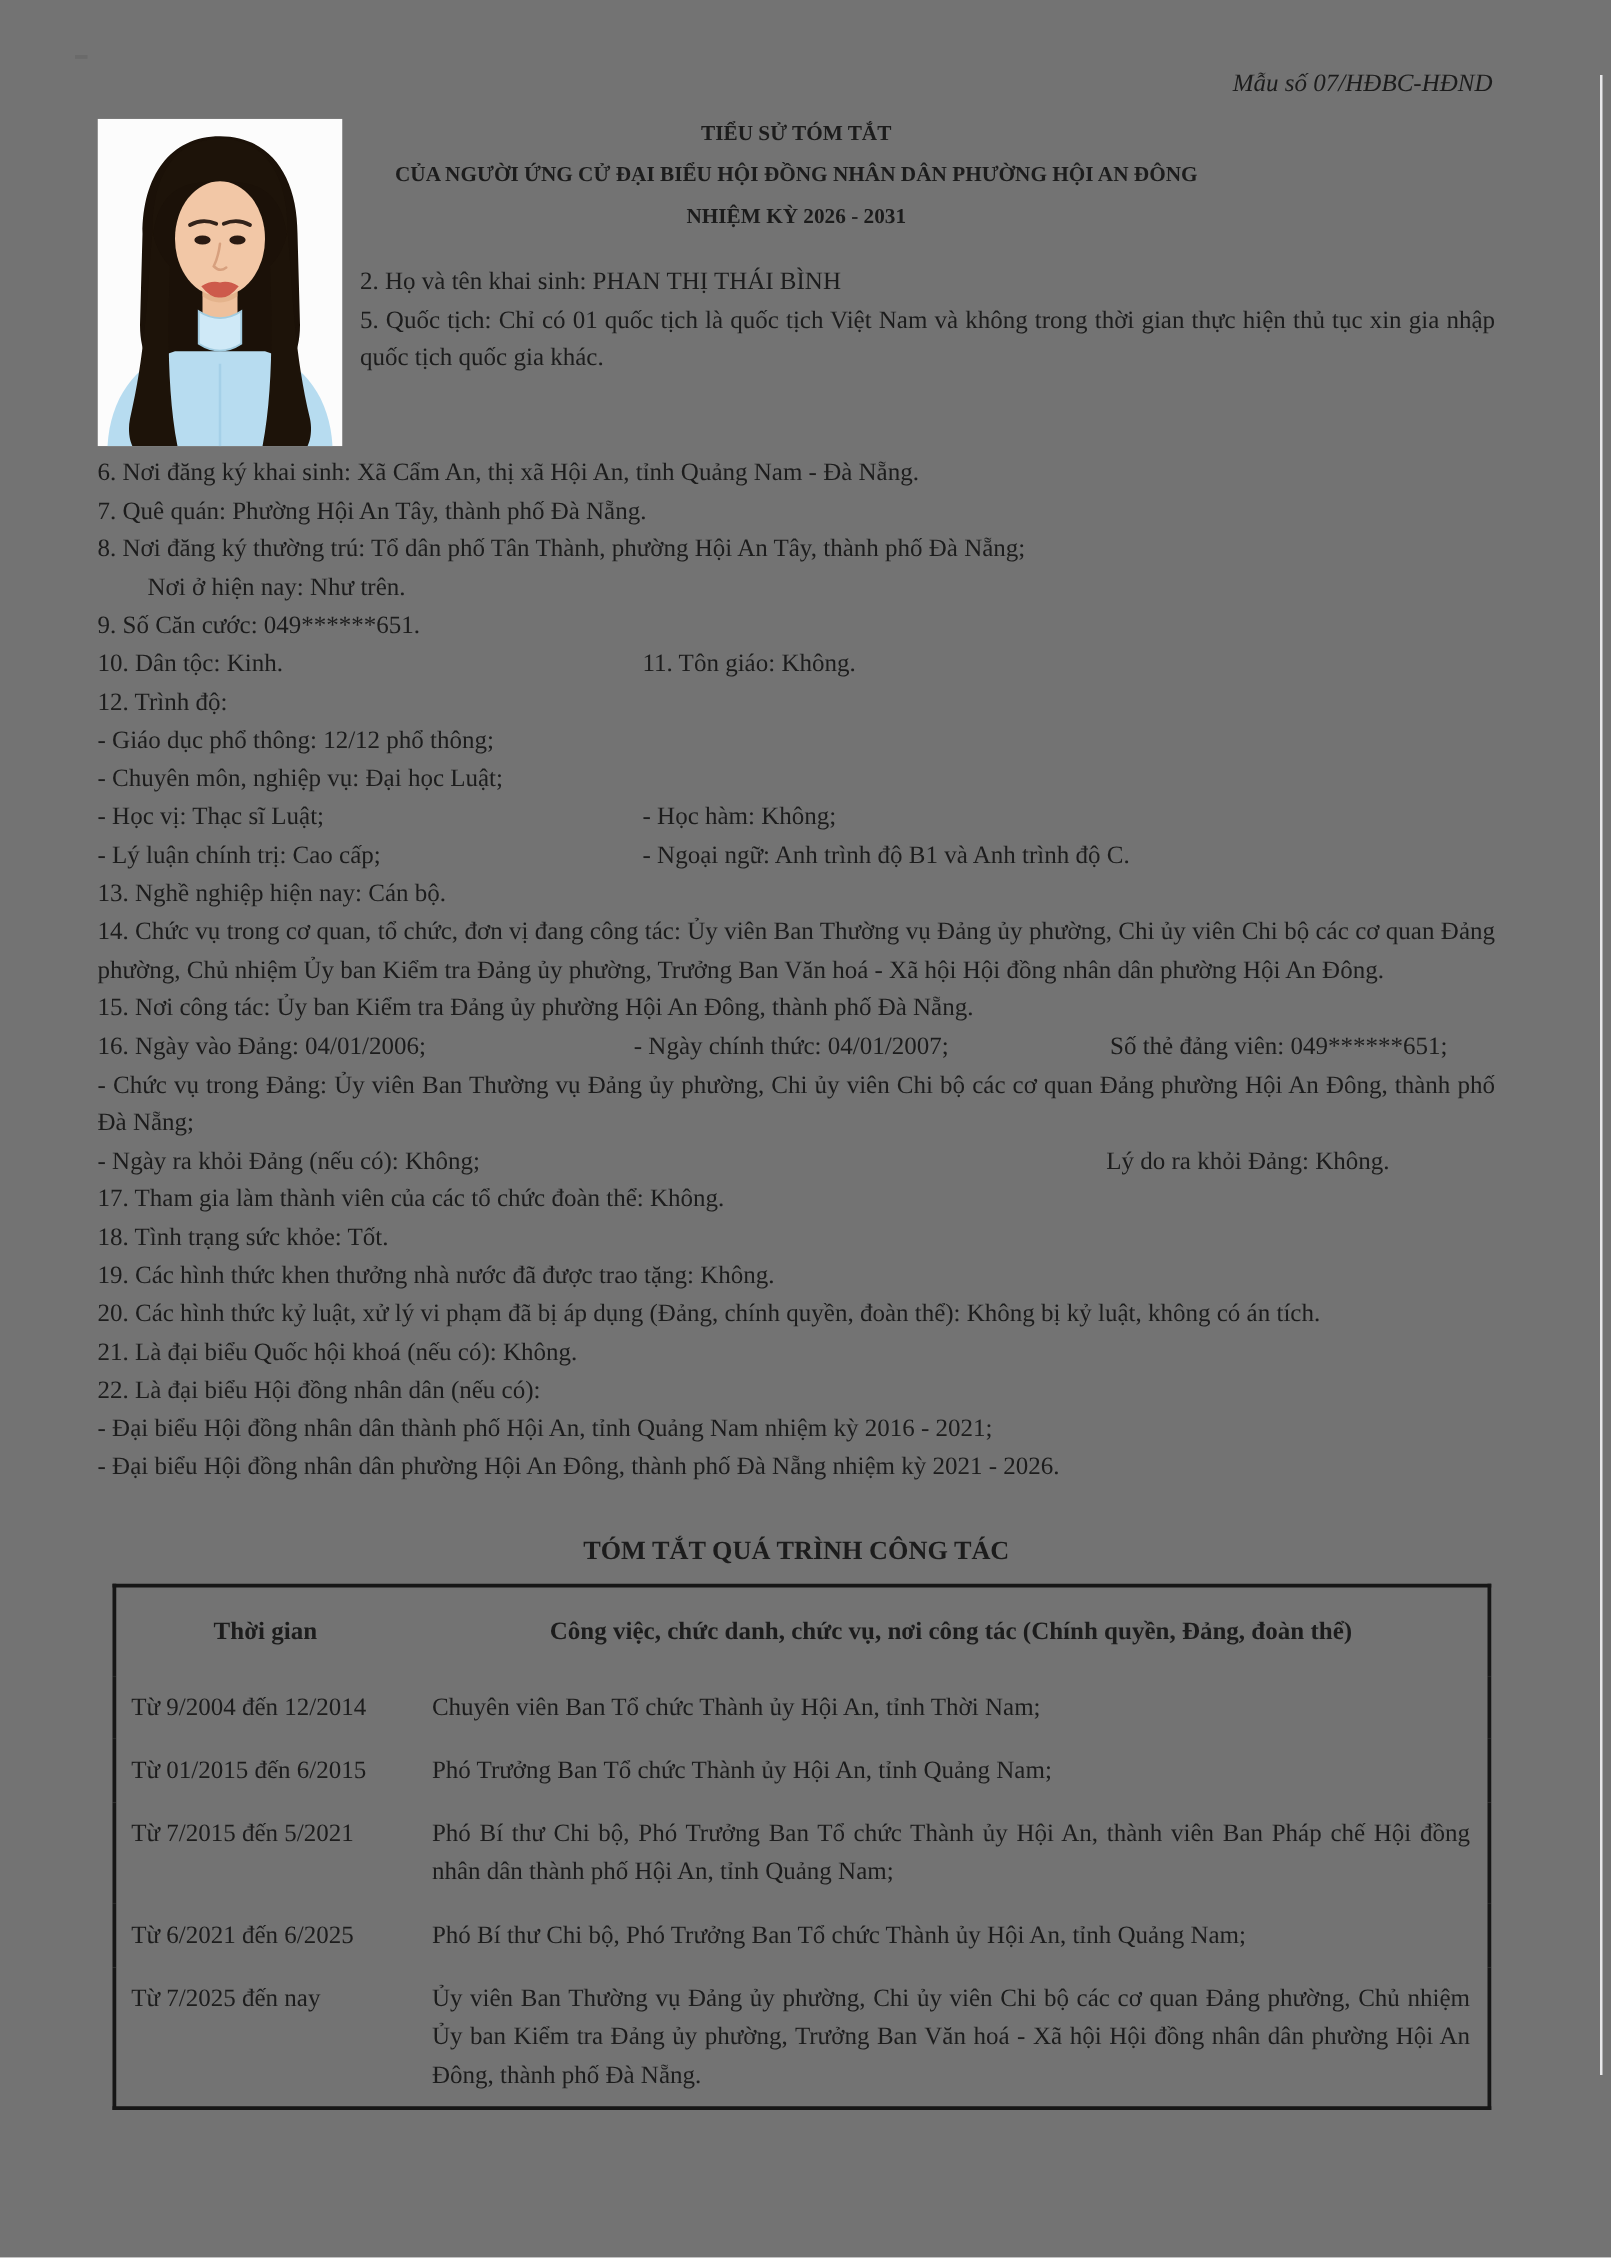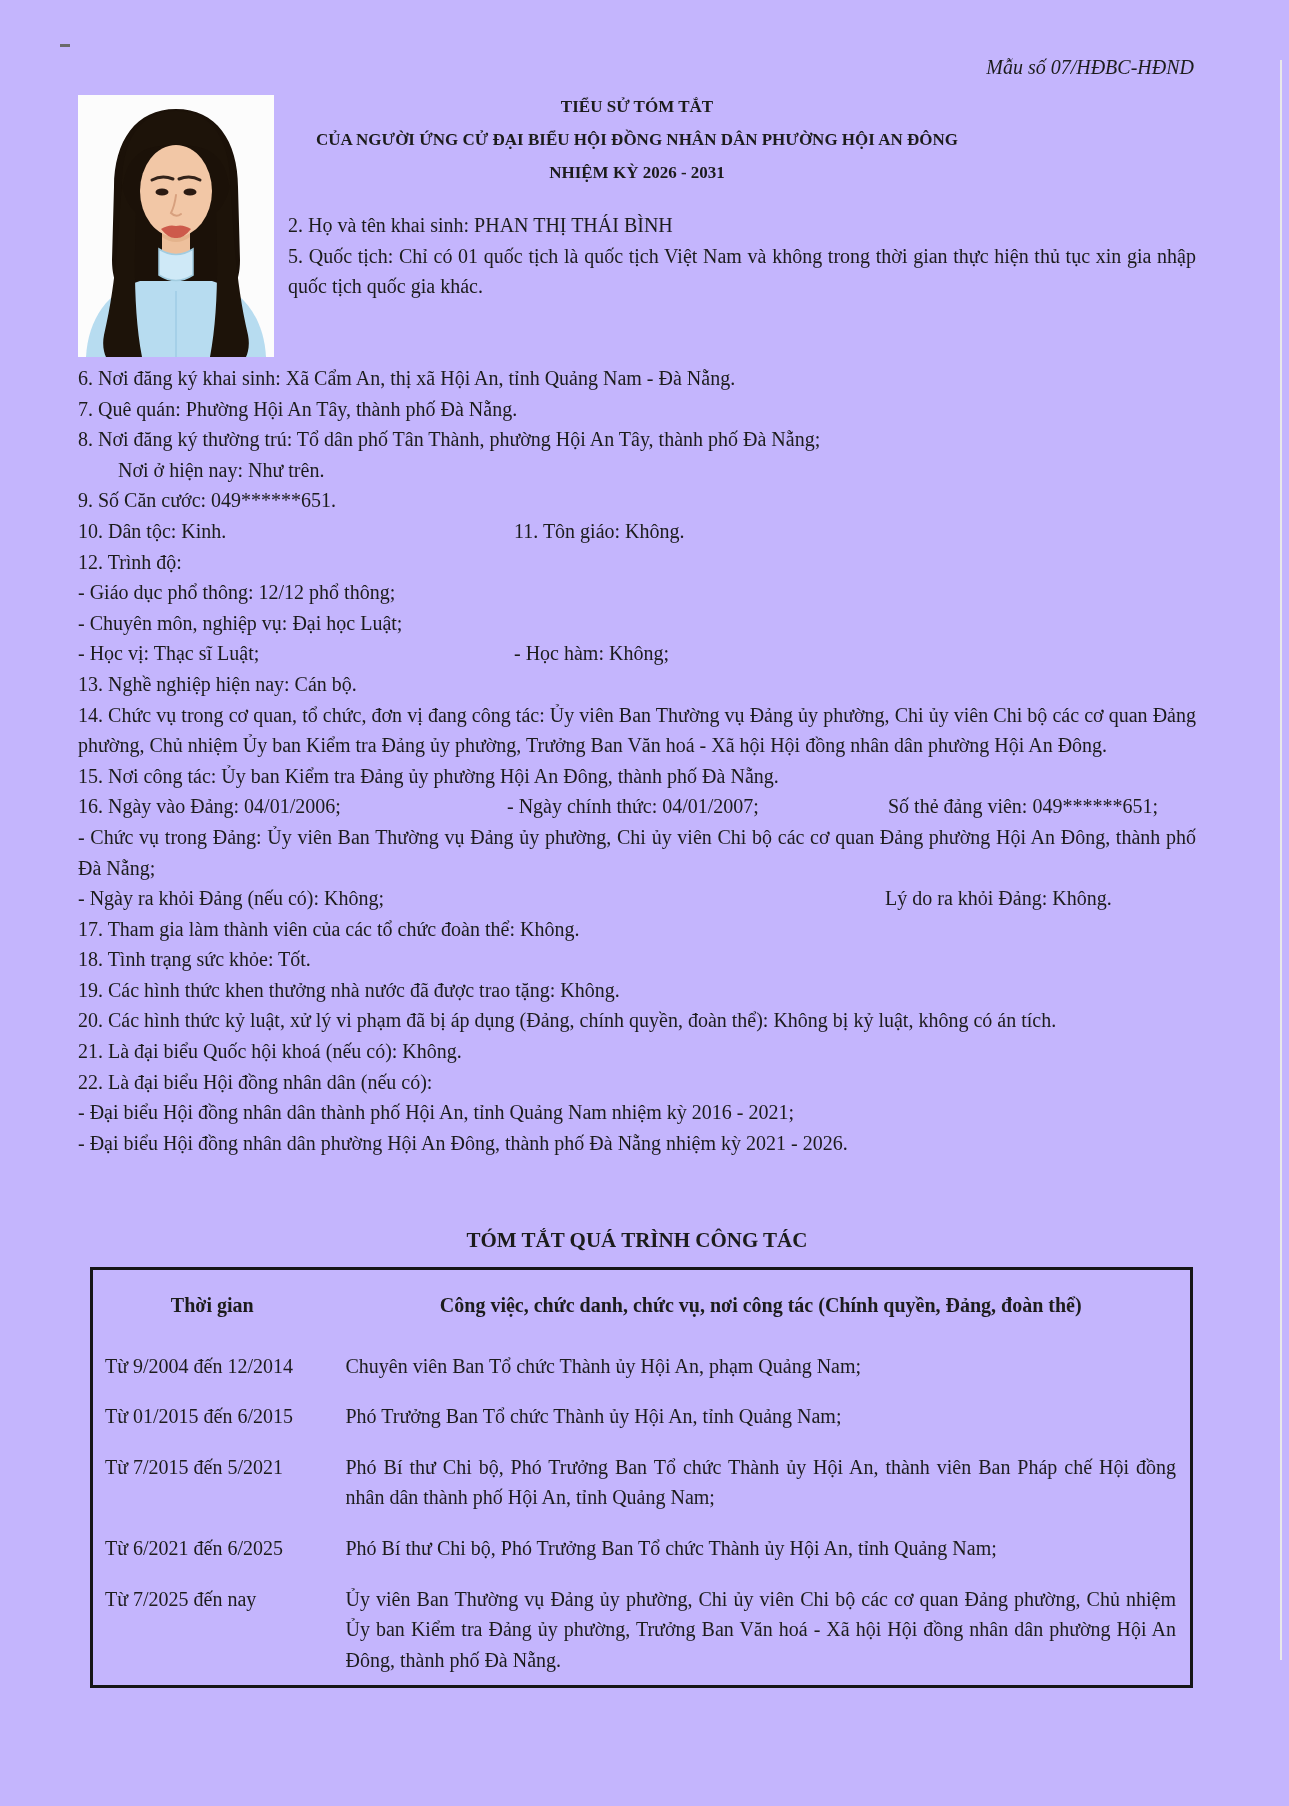--- a/index.html
+++ b/index.html
@@ -1,19 +1,19 @@
 <!DOCTYPE html>
 <html><head>
 <meta charset="utf-8">
 <style>
   html,body{margin:0;padding:0;background:#ffffff;}
   .page{
     position:relative;
     width:1289px;height:1806px;
-    background:#c4b5fd;
+    background:#737373;
     font-family:"Liberation Serif","DejaVu Serif",serif;
     color:#1c1c1c;
     overflow:hidden;
   }
   .form-note{
     position:absolute;top:56px;right:95px;
     font-style:italic;font-size:20px;
   }
   .title-block{
     position:absolute;left:78px;top:90px;width:1118px;
@@ -121,20 +121,24 @@
       <span>10. Dân tộc: Kinh.</span>
       <span class="abs at420">11. Tôn giáo: Không.</span>
     </div>
     <div class="ln">12. Trình độ:</div>
     <div class="ln">- Giáo dục phổ thông: 12/12 phổ thông;</div>
     <div class="ln">- Chuyên môn, nghiệp vụ: Đại học Luật;</div>
     <div class="ln">
       <span>- Học vị: Thạc sĩ Luật;</span>
       <span class="abs at420">- Học hàm: Không;</span>
     </div>
+    <div class="ln">
+      <span>- Lý luận chính trị: Cao cấp;</span>
+      <span class="abs at420">- Ngoại ngữ: Anh trình độ B1 và Anh trình độ C.</span>
+    </div>
     <div class="ln">13. Nghề nghiệp hiện nay: Cán bộ.</div>
     <div class="ln just">14. Chức vụ trong cơ quan, tổ chức, đơn vị đang công tác: Ủy viên Ban Thường vụ Đảng ủy phường, Chi ủy viên Chi bộ các cơ quan Đảng phường, Chủ nhiệm Ủy ban Kiểm tra Đảng ủy phường, Trưởng Ban Văn hoá - Xã hội Hội đồng nhân dân phường Hội An Đông.</div>
     <div class="ln">15. Nơi công tác: Ủy ban Kiểm tra Đảng ủy phường Hội An Đông, thành phố Đà Nẵng.</div>
     <div class="ln">
       <span>16. Ngày vào Đảng: 04/01/2006;</span>
       <span class="abs at421">- Ngày chính thức: 04/01/2007;</span>
       <span class="abs at810">Số thẻ đảng viên: 049******651;</span>
     </div>
     <div class="ln just">- Chức vụ trong Đảng: Ủy viên Ban Thường vụ Đảng ủy phường, Chi ủy viên Chi bộ các cơ quan Đảng phường Hội An Đông, thành phố Đà Nẵng;</div>
     <div class="ln">
@@ -160,21 +164,21 @@
     </colgroup>
     <thead>
       <tr>
         <th class="hdr">Thời gian</th>
         <th class="hdr col-divider">Công việc, chức danh, chức vụ, nơi công tác (Chính quyền, Đảng, đoàn thể)</th>
       </tr>
     </thead>
     <tbody>
       <tr>
         <td class="period">Từ 9/2004 đến 12/2014</td>
-        <td class="jobdesc col-divider">Chuyên viên Ban Tổ chức Thành ủy Hội An, phạm Quảng Nam;</td>
+        <td class="jobdesc col-divider">Chuyên viên Ban Tổ chức Thành ủy Hội An, tỉnh Thời Nam;</td>
       </tr>
       <tr>
         <td class="period">Từ 01/2015 đến 6/2015</td>
         <td class="jobdesc col-divider">Phó Trưởng Ban Tổ chức Thành ủy Hội An, tỉnh Quảng Nam;</td>
       </tr>
       <tr>
         <td class="period">Từ 7/2015 đến 5/2021</td>
         <td class="jobdesc col-divider">Phó Bí thư Chi bộ, Phó Trưởng Ban Tổ chức Thành ủy Hội An, thành viên Ban Pháp chế Hội đồng nhân dân thành phố Hội An, tỉnh Quảng Nam;</td>
       </tr>
       <tr>

